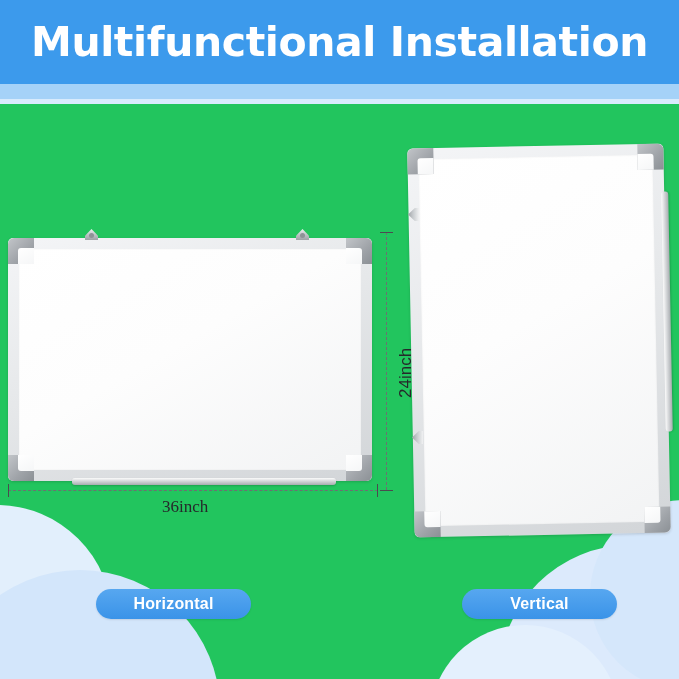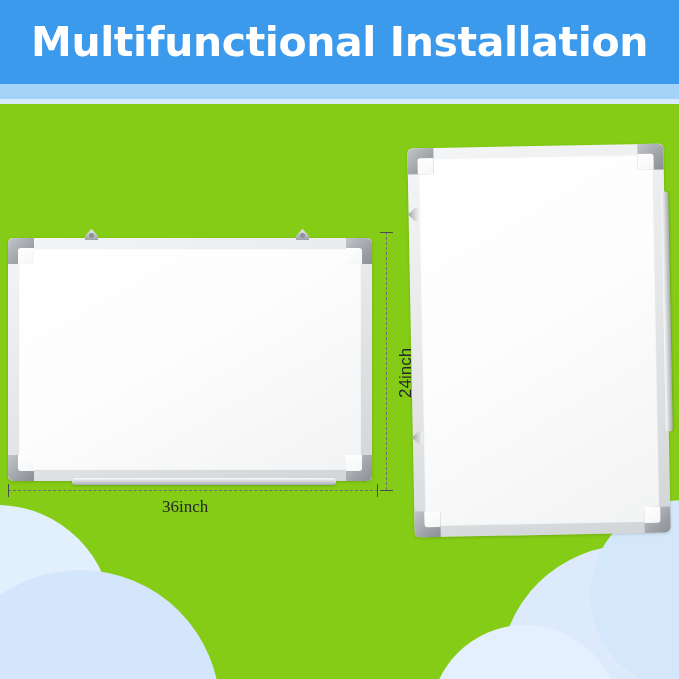--- a/index.html
+++ b/index.html
@@ -8,21 +8,21 @@
     background: #ffffff;
   }
   body {
     font-family: "Liberation Sans", sans-serif;
   }
   #stage {
     position: relative;
     width: 679px;
     height: 679px;
     overflow: hidden;
-    background: #84cc16;
+    background: #22c55e;
   }
 
   
   .header-banner {
     position: absolute;
     left: 0; top: 0;
     width: 679px; height: 84px;
     background: #3c9aec;
     display: flex;
     align-items: center;
@@ -252,14 +252,20 @@
     <div class="corner br">
       <div class="corner-notch" style="right:10px; bottom:10px; border-radius:0 0 3px 0;"></div>
     </div>
 
     <div class="tray-v" style="right:-4px; top:48px; height:240px;"></div>
   </div>
 
   <div class="hook-left" style="left:408px; top:208px;"></div>
   <div class="hook-left" style="left:412px; top:431px;"></div>
 
+  <div class="pill" style="left:96px; top:589px; width:155px;">
+    <span class="pill-label">Horizontal</span>
+  </div>
+  <div class="pill" style="left:462px; top:589px; width:155px;">
+    <span class="pill-label">Vertical</span>
+  </div>
 
 </div>
 
 </body></html>

